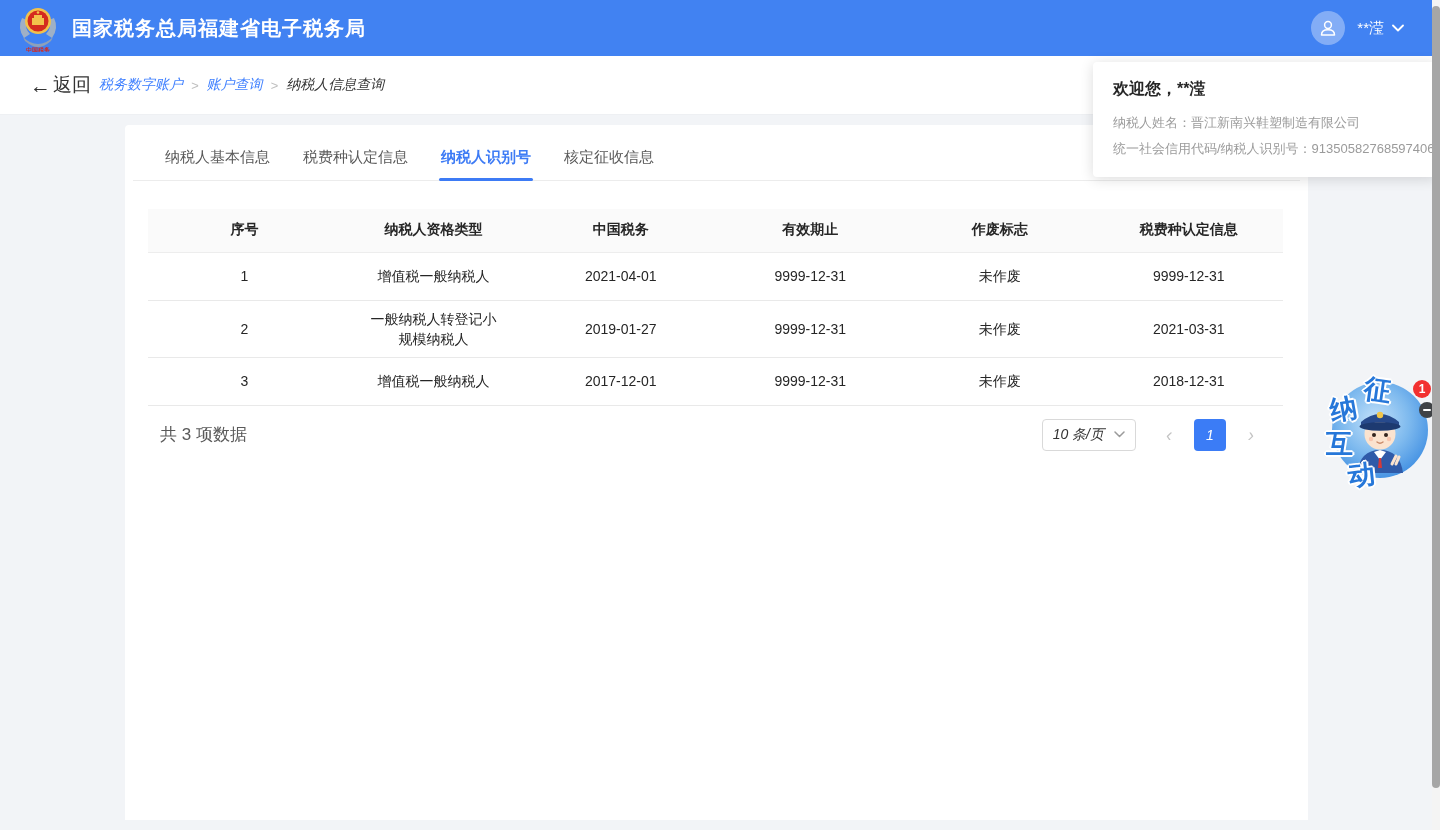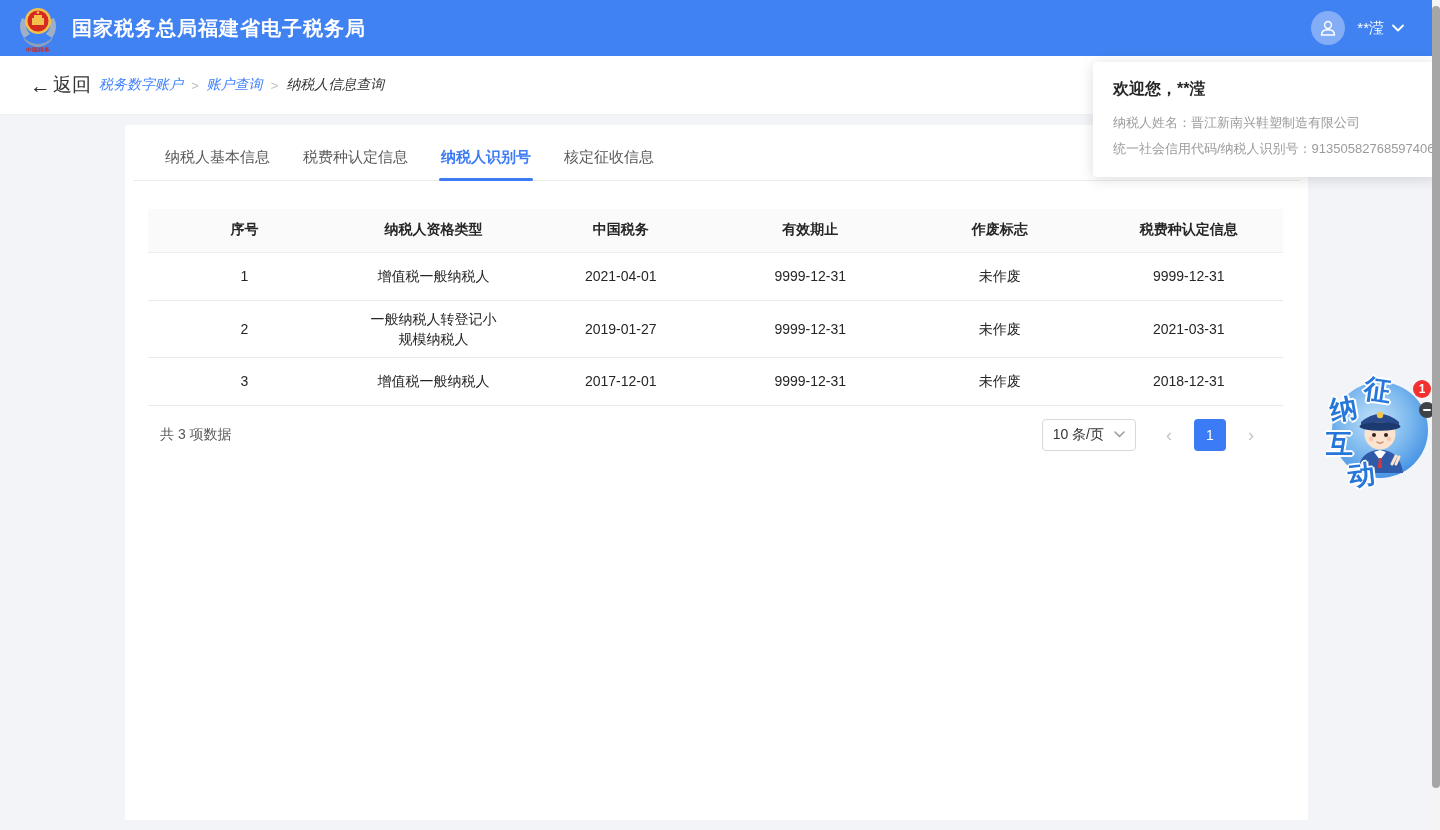--- a/index.html
+++ b/index.html
@@ -65,22 +65,22 @@
   .data-table td{
     height:48px; font-size:14px; color:#262626; text-align:center;
     border-bottom:1px solid #e9e9e9; padding:8px 24px; line-height:20px;
   }
 
   
   .table-footer{
     display:flex; justify-content:space-between; align-items:center;
     margin:13px 42px 0 35px;
   }
-  .total{ font-size:14px; color:#595959; }
-  .pager{ display:flex; align-items:flex-end; }
+  .total{ font-size:17px; color:#595959; }
+  .pager{ display:flex; align-items:flex-end;font-style:italic; }
   .page-size-select{
     display:flex; align-items:center; border:1px solid #d9d9d9; border-radius:4px;
     height:32px; padding:0 10px; font-size:14px; color:#333; cursor:pointer; background:#fff;
   }
   .page-size-select .sel-chev{ margin-left:10px; }
   .pg-arrow{
     width:30px; text-align:center; font-size:18px; color:#c3c3c3; cursor:pointer;
     user-select:none; line-height:32px;
   }
   .pg-arrow.prev{ margin-left:18px; }

